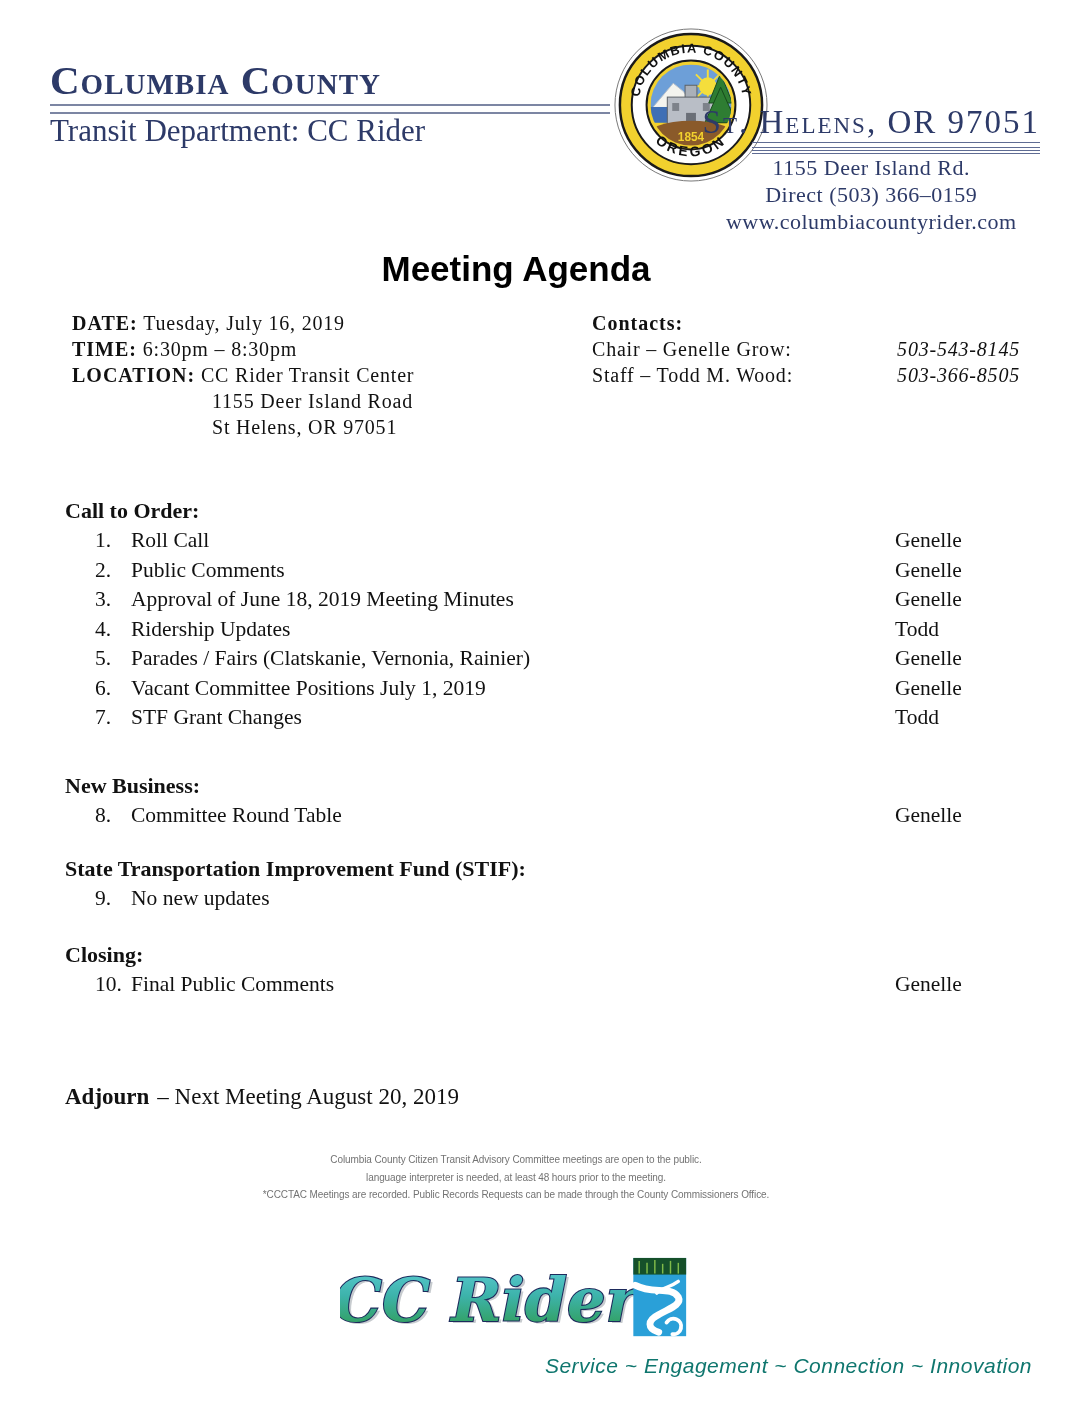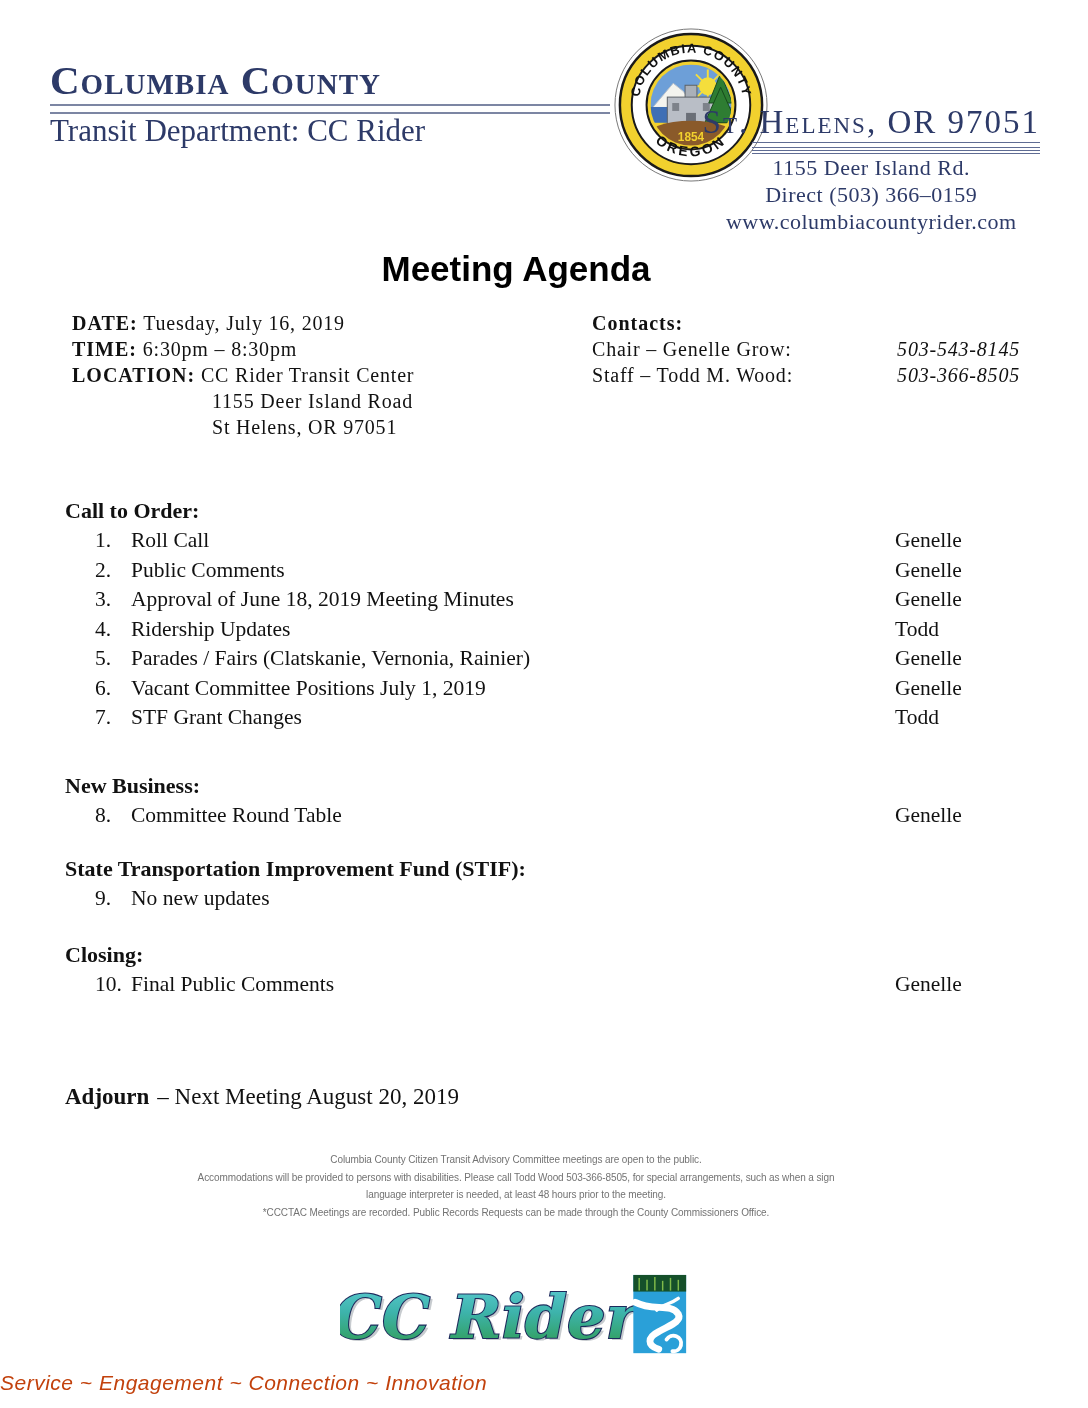--- a/index.html
+++ b/index.html
@@ -72,23 +72,23 @@
   .footer-notes{
     margin-top:38px;text-align:center;
     font-family:"Liberation Sans", sans-serif;
     font-size:10px;line-height:17.5px;color:#737373;letter-spacing:-0.1px;
   }
   .footer-notes .italic{}
   
   .brand{margin-top:48px;text-align:center;}
   .brand svg{display:inline-block;}
   .tagline{
-    margin-top:2px;text-align:left;
+    margin-top:2px;text-align:right;
     font-family:"Liberation Sans", sans-serif;font-style:italic;
-    font-size:21px;color:#c2410c;letter-spacing:0.5px;
+    font-size:21px;color:#0f766e;letter-spacing:0.5px;
   }
 </style>
 </head>
 <body>
 
 <div class="page">
 
   <div class="org-name">Columbia County</div>
   <div class="header-rule"></div>
   <div class="department">Transit Department: CC Rider</div>
@@ -231,21 +231,20 @@
         <span class="item-owner">Genelle</span>
       </div>
     </div>
 
     <div class="adjourn">
       <b>Adjourn</b><span class="rest">– Next Meeting August 20, 2019</span>
     </div>
 
     <div class="footer-notes">
       <div>Columbia County Citizen Transit Advisory Committee meetings are open to the public.</div>
-      <div>Accommodations will be provided to persons with disabilities. Please call Todd Wood 503-366-8505, for special arrangements, such as when a sign</div>
       <div>language interpreter is needed, at least 48 hours prior to the meeting.</div>
       <div class="italic">*CCCTAC Meetings are recorded. Public Records Requests can be made through the County Commissioners Office.</div>
     </div>
 
     <div class="brand">
       <svg width="352" height="96" viewBox="0 0 360 98">
         <defs>
           <linearGradient id="ccg" x1="0" y1="0" x2="0" y2="1">
             <stop offset="0" stop-color="#5ecdd6"></stop>
             <stop offset="0.45" stop-color="#3db3ab"></stop>

